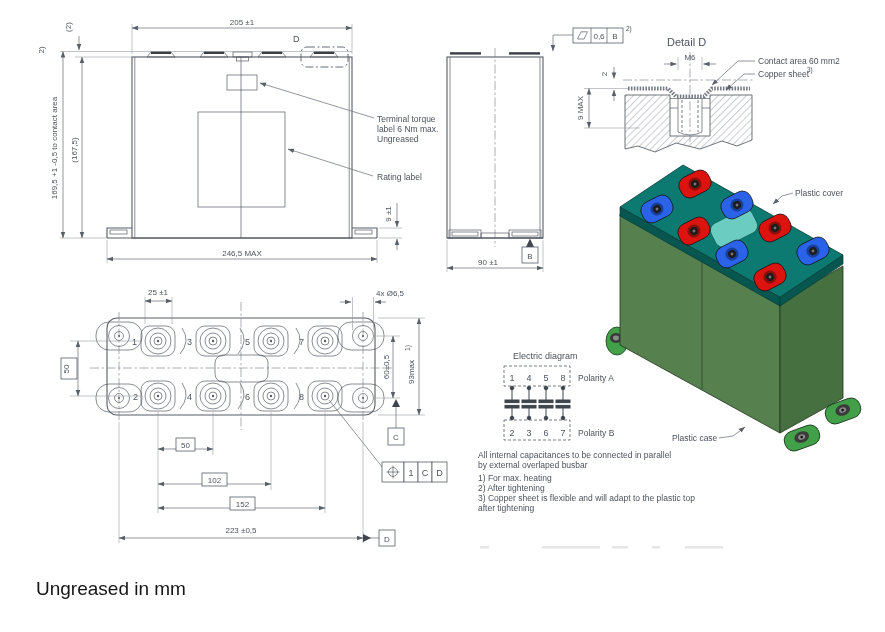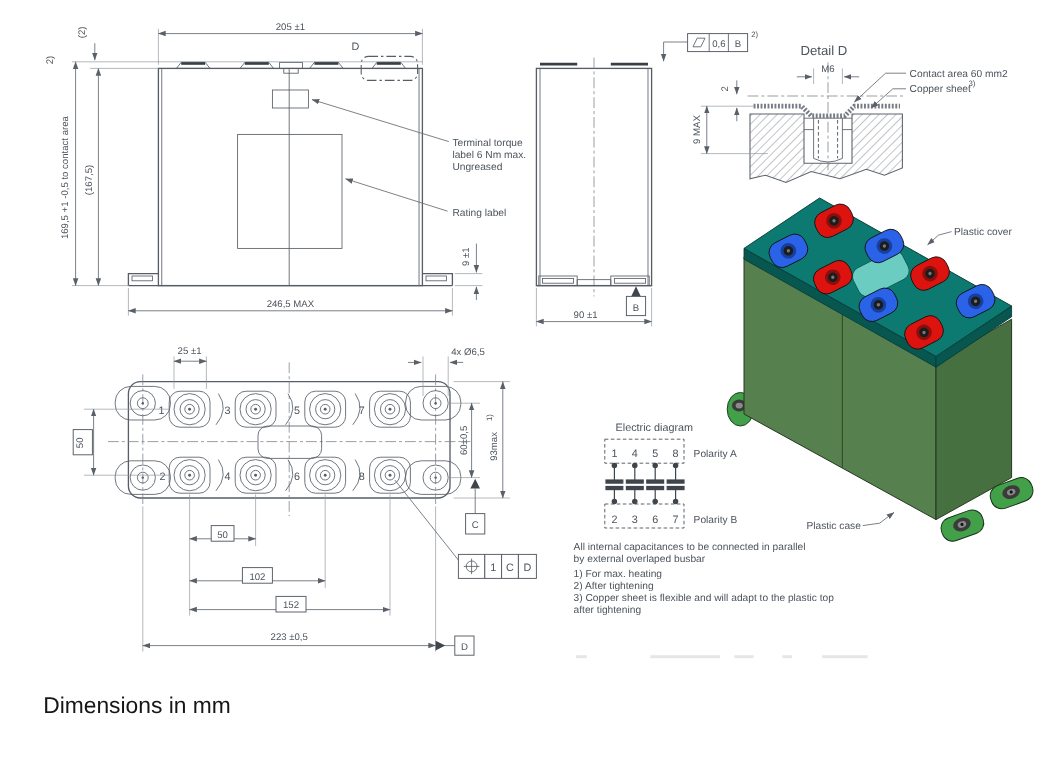--- a/index.html
+++ b/index.html
@@ -525,14 +525,14 @@
     <g opacity="0.18" fill="#777">
       <rect x="480" y="546" width="9" height="2.5"></rect>
       <rect x="542" y="546" width="58" height="2.5"></rect>
       <rect x="612" y="546" width="16" height="2.5"></rect>
       <rect x="652" y="546" width="8" height="2.5"></rect>
       <rect x="685" y="546" width="38" height="2.5"></rect>
     </g>
   </g>
 </svg>
 
-<div class="footer">Dimensions in mm</div>
+<div class="footer">Ungreased in mm</div>
 </div>
 
 </body></html>

